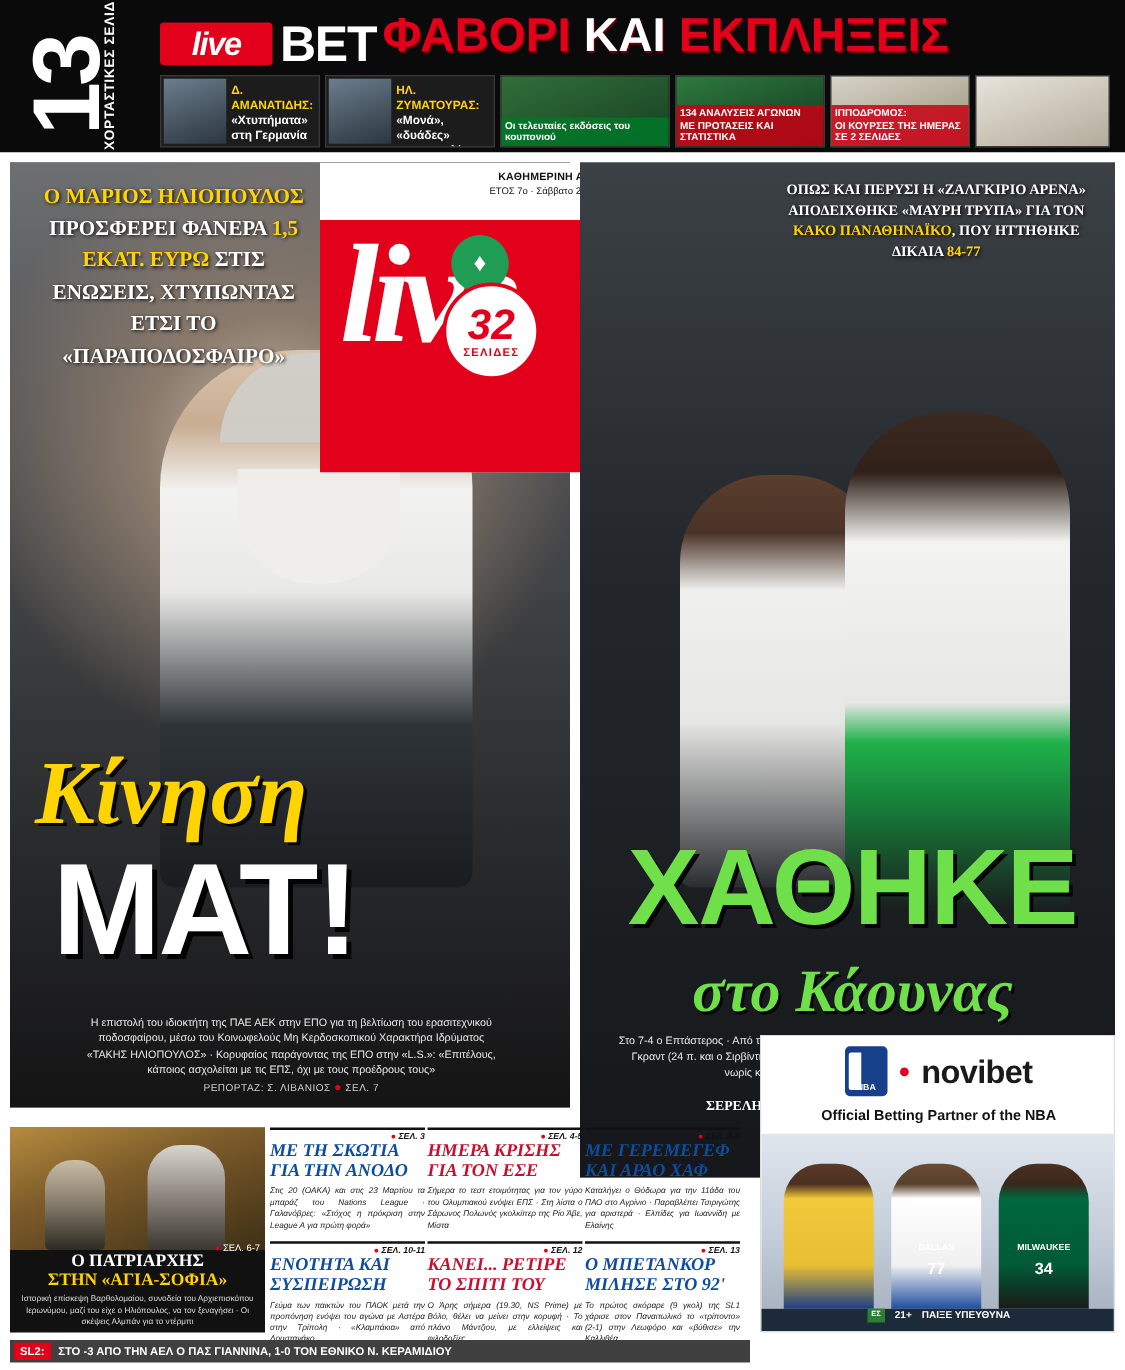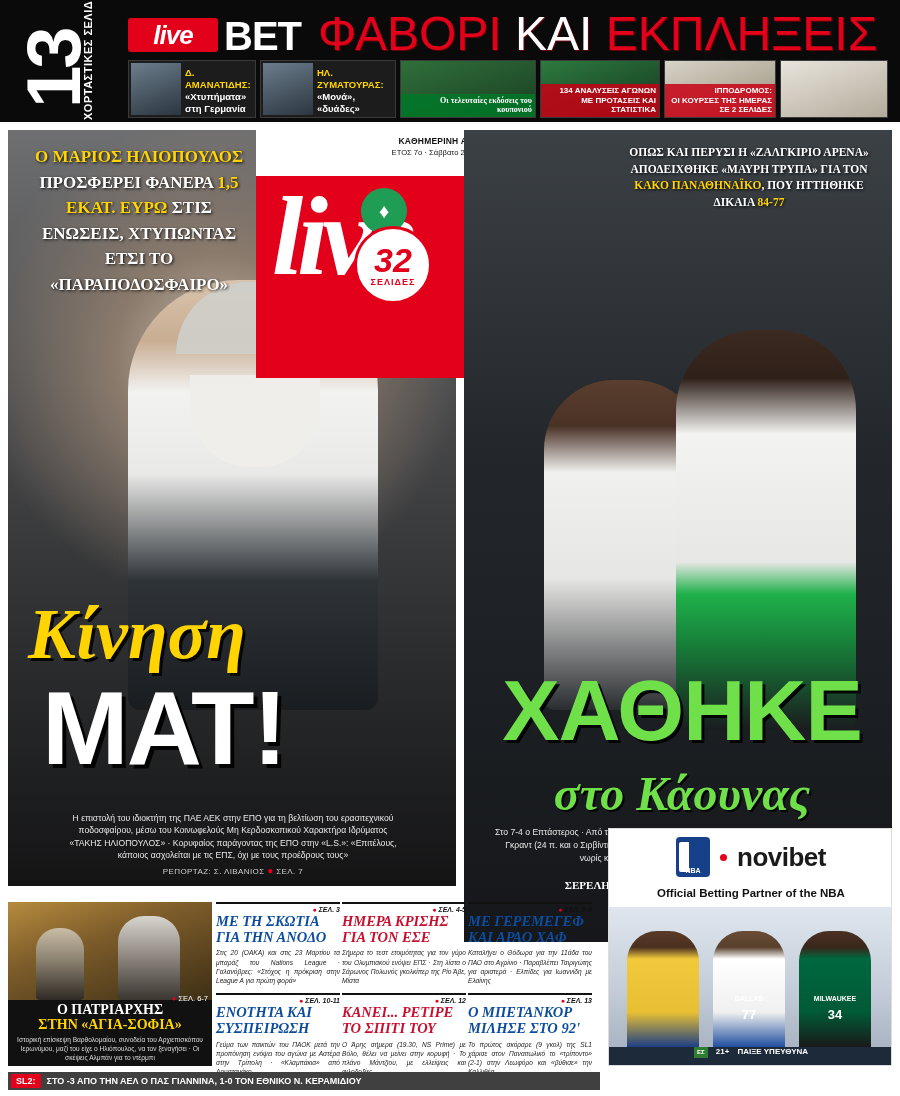--- a/index.html
+++ b/index.html
@@ -38,40 +38,40 @@
     position: absolute; left: 128px; top: 18px; width: 90px; height: 34px;
     background: #e2001a; border-radius: 3px;
     display: flex; align-items: center; justify-content: center;
   }
   .tb-live span { color: #fff; font-size: 26px; font-style: italic; font-weight: bold; letter-spacing: -1px; }
   .tb-bet {
     position: absolute; left: 224px; top: 14px;
     color: #fff; font-size: 40px; font-weight: bold; letter-spacing: -1px;
   }
   .tb-headline {
-    position: absolute; left: 318px; top: 10px; width: 570px;
-    color: #e2001a; font-size: 48px; font-weight: normal; line-height: 1;
+    position: absolute; left: 306px; top: 10px; width: 570px;
+    color: #e2001a; font-size: 38px; font-weight: bold; line-height: 1;
     white-space: nowrap;
     text-shadow: 1px 1px 0 #6a0008;
   }
   .tb-headline .white { color: #ffffff; }
   .tb-cards { position: absolute; left: 128px; top: 60px; width: 764px; height: 58px; display: flex; gap: 4px; }
   .tb-card { position: relative; background: #1c1c1c; border: 1px solid #3a3a3a; overflow: hidden; }
   .c1 { width: 128px; }
   .c2 { width: 136px; }
   .c3 { width: 136px; }
   .c4 { width: 120px; }
   .c5 { width: 112px; }
   .c6 { width: 108px; }
   .tb-card .ph { position: absolute; left: 2px; top: 2px; width: 50px; height: 52px; background: linear-gradient(160deg,#6c7d8c,#2b3640); }
   .tb-card .txt { position: absolute; left: 56px; top: 6px; right: 3px; color: #fff; font-size: 9.5px; line-height: 1.25; font-weight: bold; }
   .tb-card .txt .y { color: #ffd400; }
   .tb-card.photo .ph { left: 0; top: 0; width: 100%; height: 100%; }
-  .tb-card .overlay { position: absolute; left: 0; bottom: 0; width: 100%; padding: 2px 3px; color: #fff; font-size: 8px; font-weight: bold; line-height: 1.2; text-align: right; }
-  .tb-card .overlay.green { background: rgba(0,120,40,0.85); font-family: Liberation Serif, serif; }
+  .tb-card .overlay { position: absolute; left: 0; bottom: 0; width: 100%; padding: 2px 3px; color: #fff; font-size: 8px; font-weight: bold; line-height: 1.2; text-align: left; }
+  .tb-card .overlay.green { background: rgba(0,120,40,0.85); }
   .tb-card .overlay.red { background: rgba(200,0,20,0.85); }
 
   
   .main { position: absolute; left: 0; top: 122px; width: 900px; height: 780px; background: #fff; }
 
   
   .left-story { position: absolute; left: 8px; top: 8px; width: 448px; height: 756px; background: #0c0c0c; overflow: hidden; }
   .ls-photo {
     position: absolute; left: 0; top: 0; width: 448px; height: 756px;
     background:

